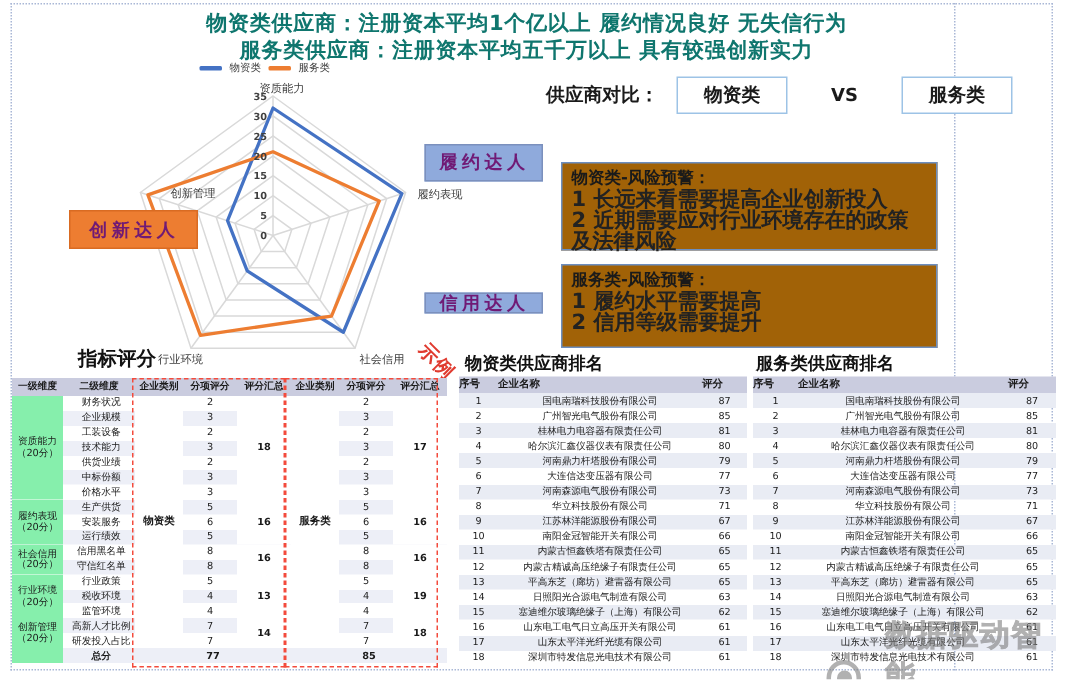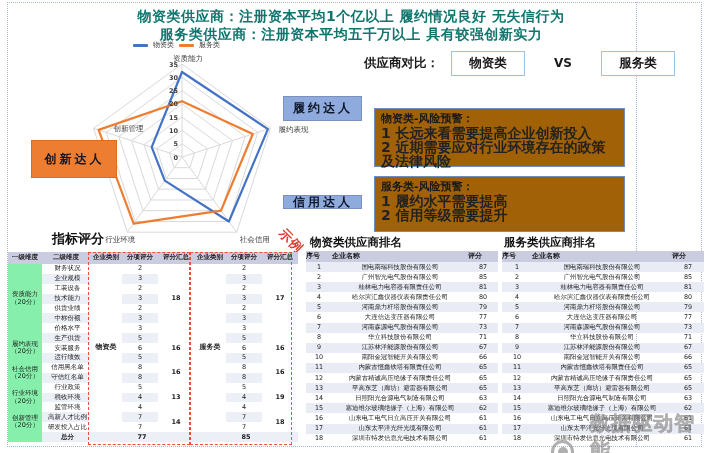--- a/index.html
+++ b/index.html
@@ -11,26 +11,26 @@
   .v-guide{position:absolute;left:636px;top:2px;height:445px;width:0;border-left:1px dotted #a9b7d6;pointer-events:none}
 
   .titles{position:absolute;left:0;top:7px;width:702px;text-align:center}
   .title-line{font-size:14px;font-weight:bold;color:#0f766e;line-height:18px;letter-spacing:.5px}
 
   .legend{position:absolute;left:133px;top:40px;display:flex;align-items:center;gap:5px;font-size:7px;color:#404040}
   .legend .dash{width:15px;height:3px;border-radius:1px}
 
   .radar-wrap{position:absolute;left:28px;top:50px;width:290px;height:200px}
 
-  .badge{position:absolute;display:flex;align-items:center;justify-content:center;color:#0f172a;font-size:12px;font-weight:bold;letter-spacing:3px;padding-left:1px}
+  .badge{position:absolute;display:flex;align-items:center;justify-content:center;color:#701a75;font-size:12px;font-weight:bold;letter-spacing:3px;padding-left:1px}
   .badge.blue{background:#8FAADC;border:1px solid #7b90bd}
   .badge.orange{background:#ED7D31;border:1px solid #d96b22}
   .badge-lvyue{left:283px;top:96px;width:79px;height:25px}
   .badge-xinyong{left:283px;top:195px;width:79px;height:14px}
-  .badge-chuangxin{left:31px;top:140px;width:86px;height:38px}
+  .badge-chuangxin{left:46px;top:140px;width:86px;height:26px}
 
   .score-section-title{position:absolute;left:52px;top:230px;font-size:13px;font-weight:bold;color:#111}
   .sample-mark{position:absolute;left:277px;top:232px;color:#e03a2f;font-size:13px;font-weight:bold;transform:rotate(45deg);letter-spacing:1px}
 
   .compare-row{position:absolute;left:364px;top:50px;height:26px;display:flex;align-items:center}
   .compare-label{font-size:12.5px;font-weight:bold}
   .compare-box{width:74px;height:25px;border:1.5px solid #9dc3e6;background:#fff;display:flex;align-items:center;justify-content:center;font-size:12.5px;font-weight:bold;cursor:pointer}
   .compare-box.a{margin-left:12px}
   .compare-vs{margin:0 29px;font-size:12px;font-weight:bold}
 

